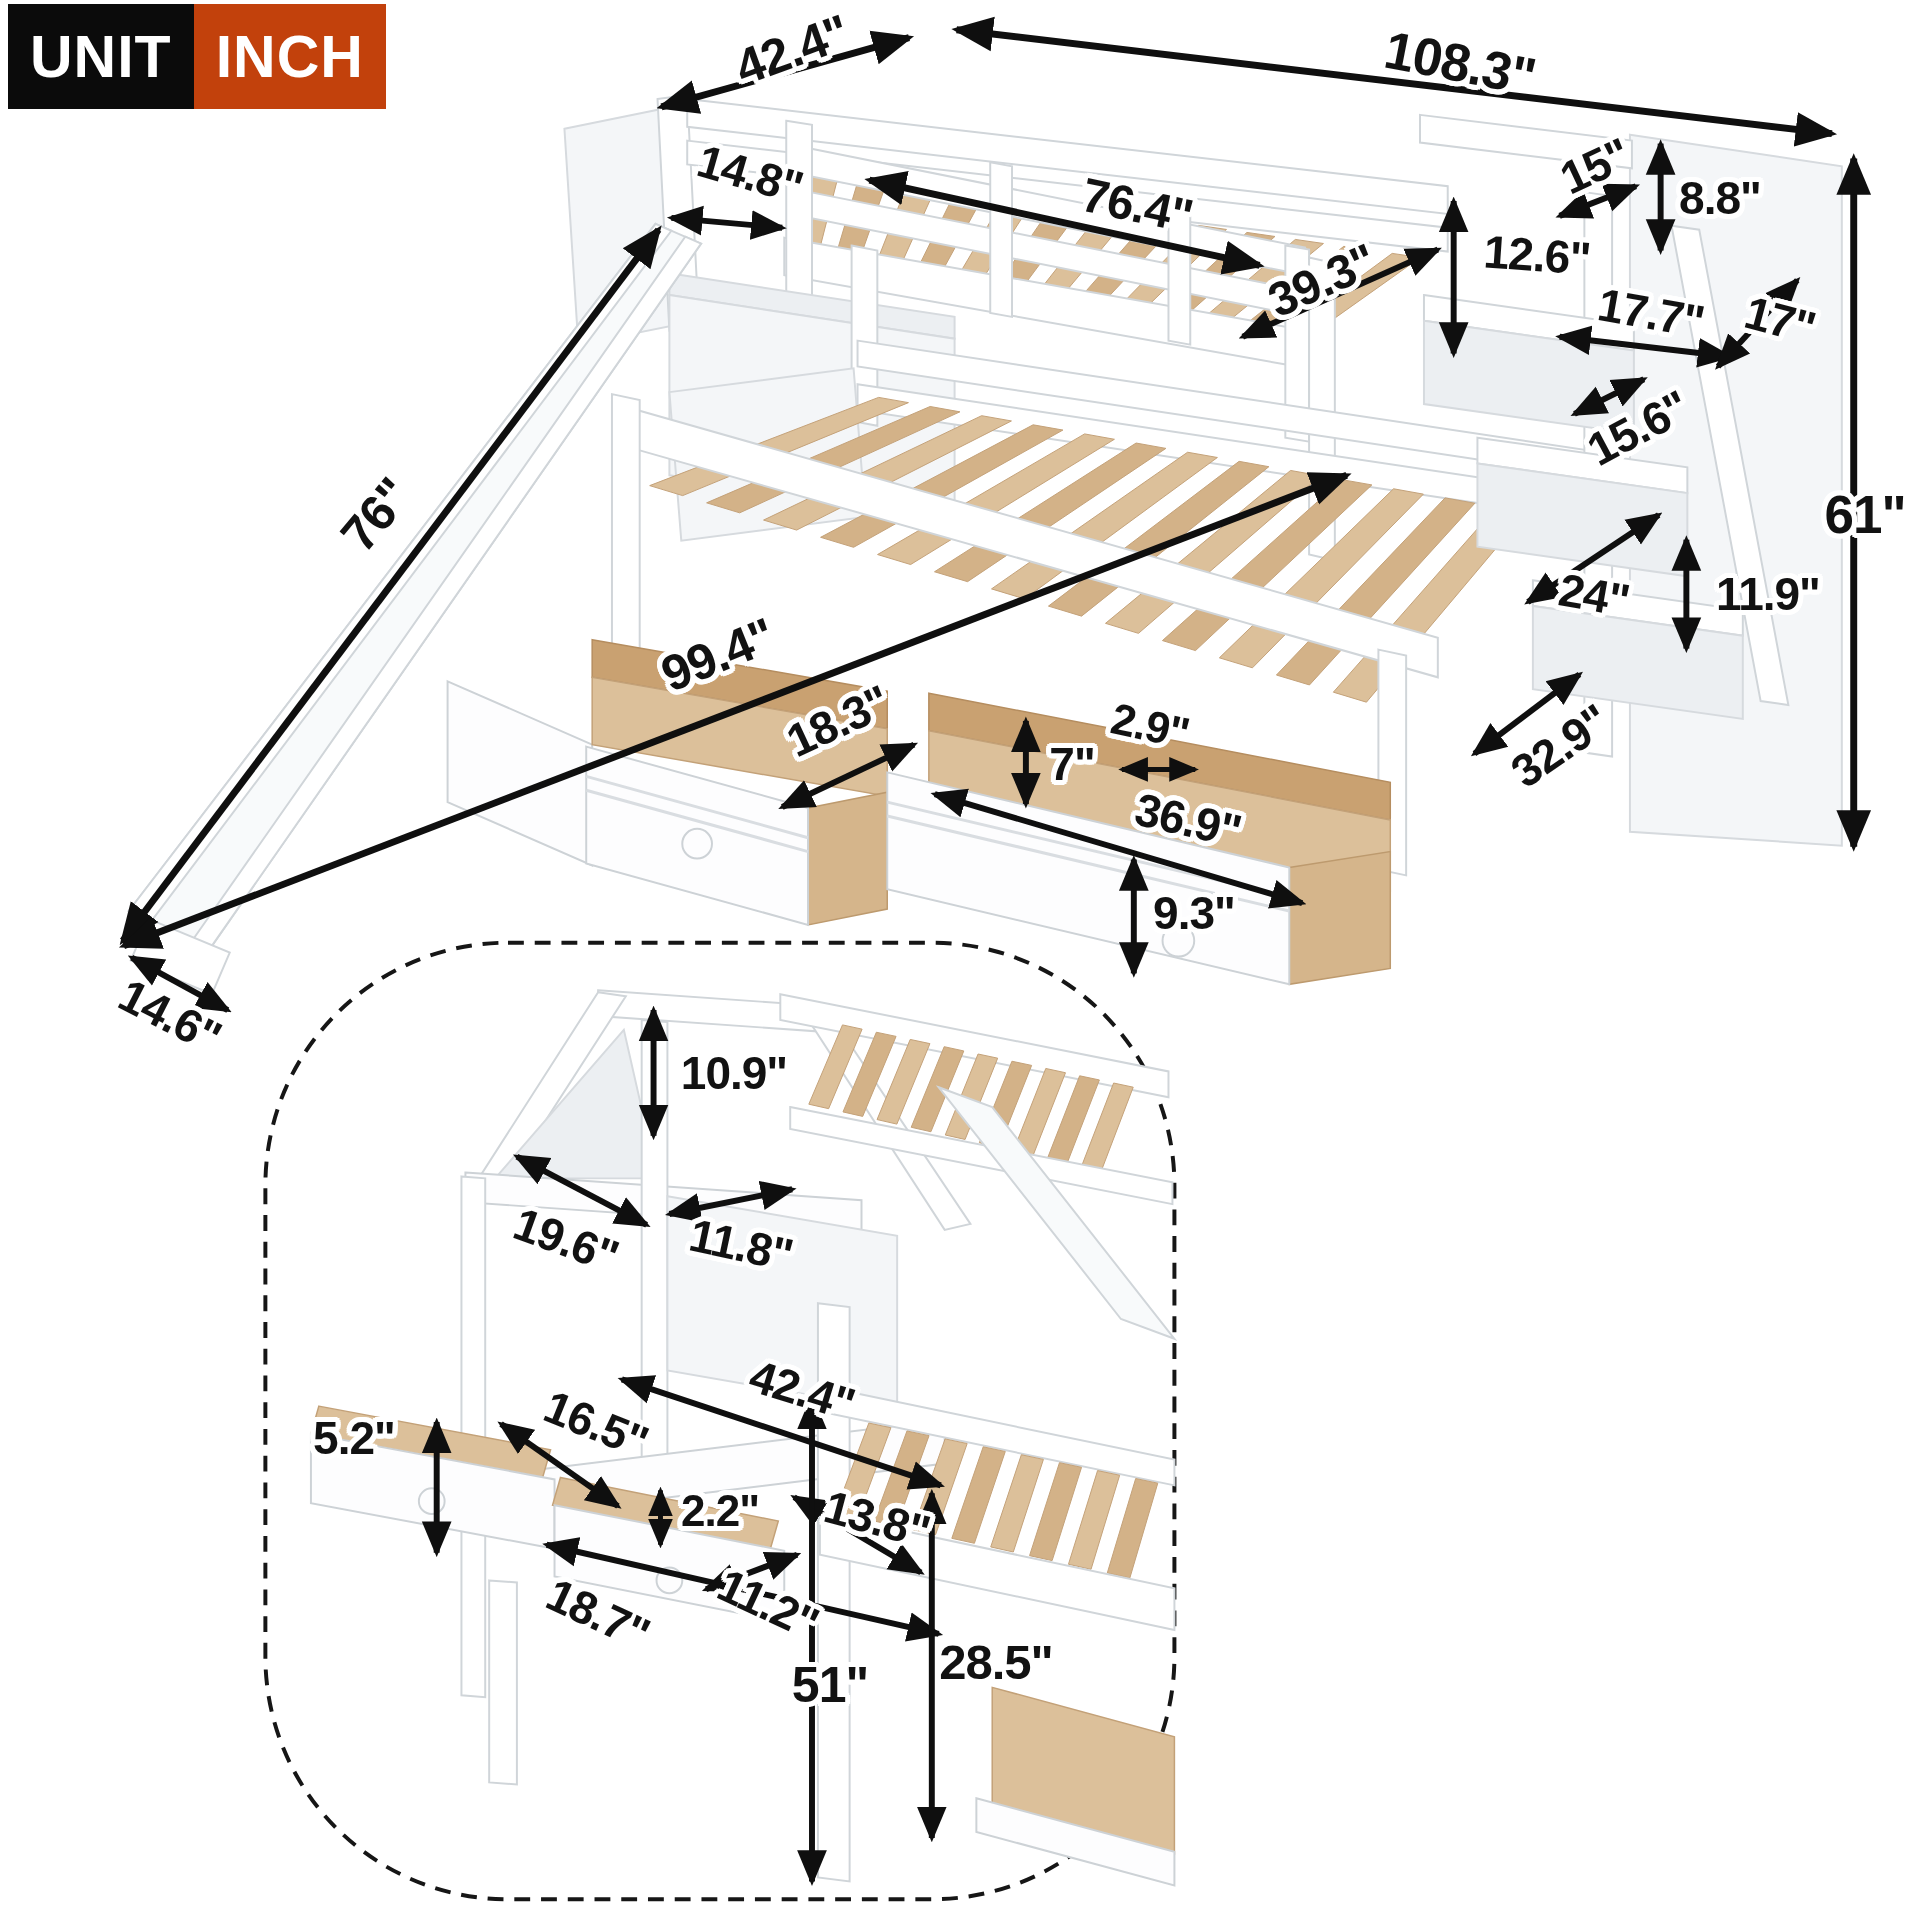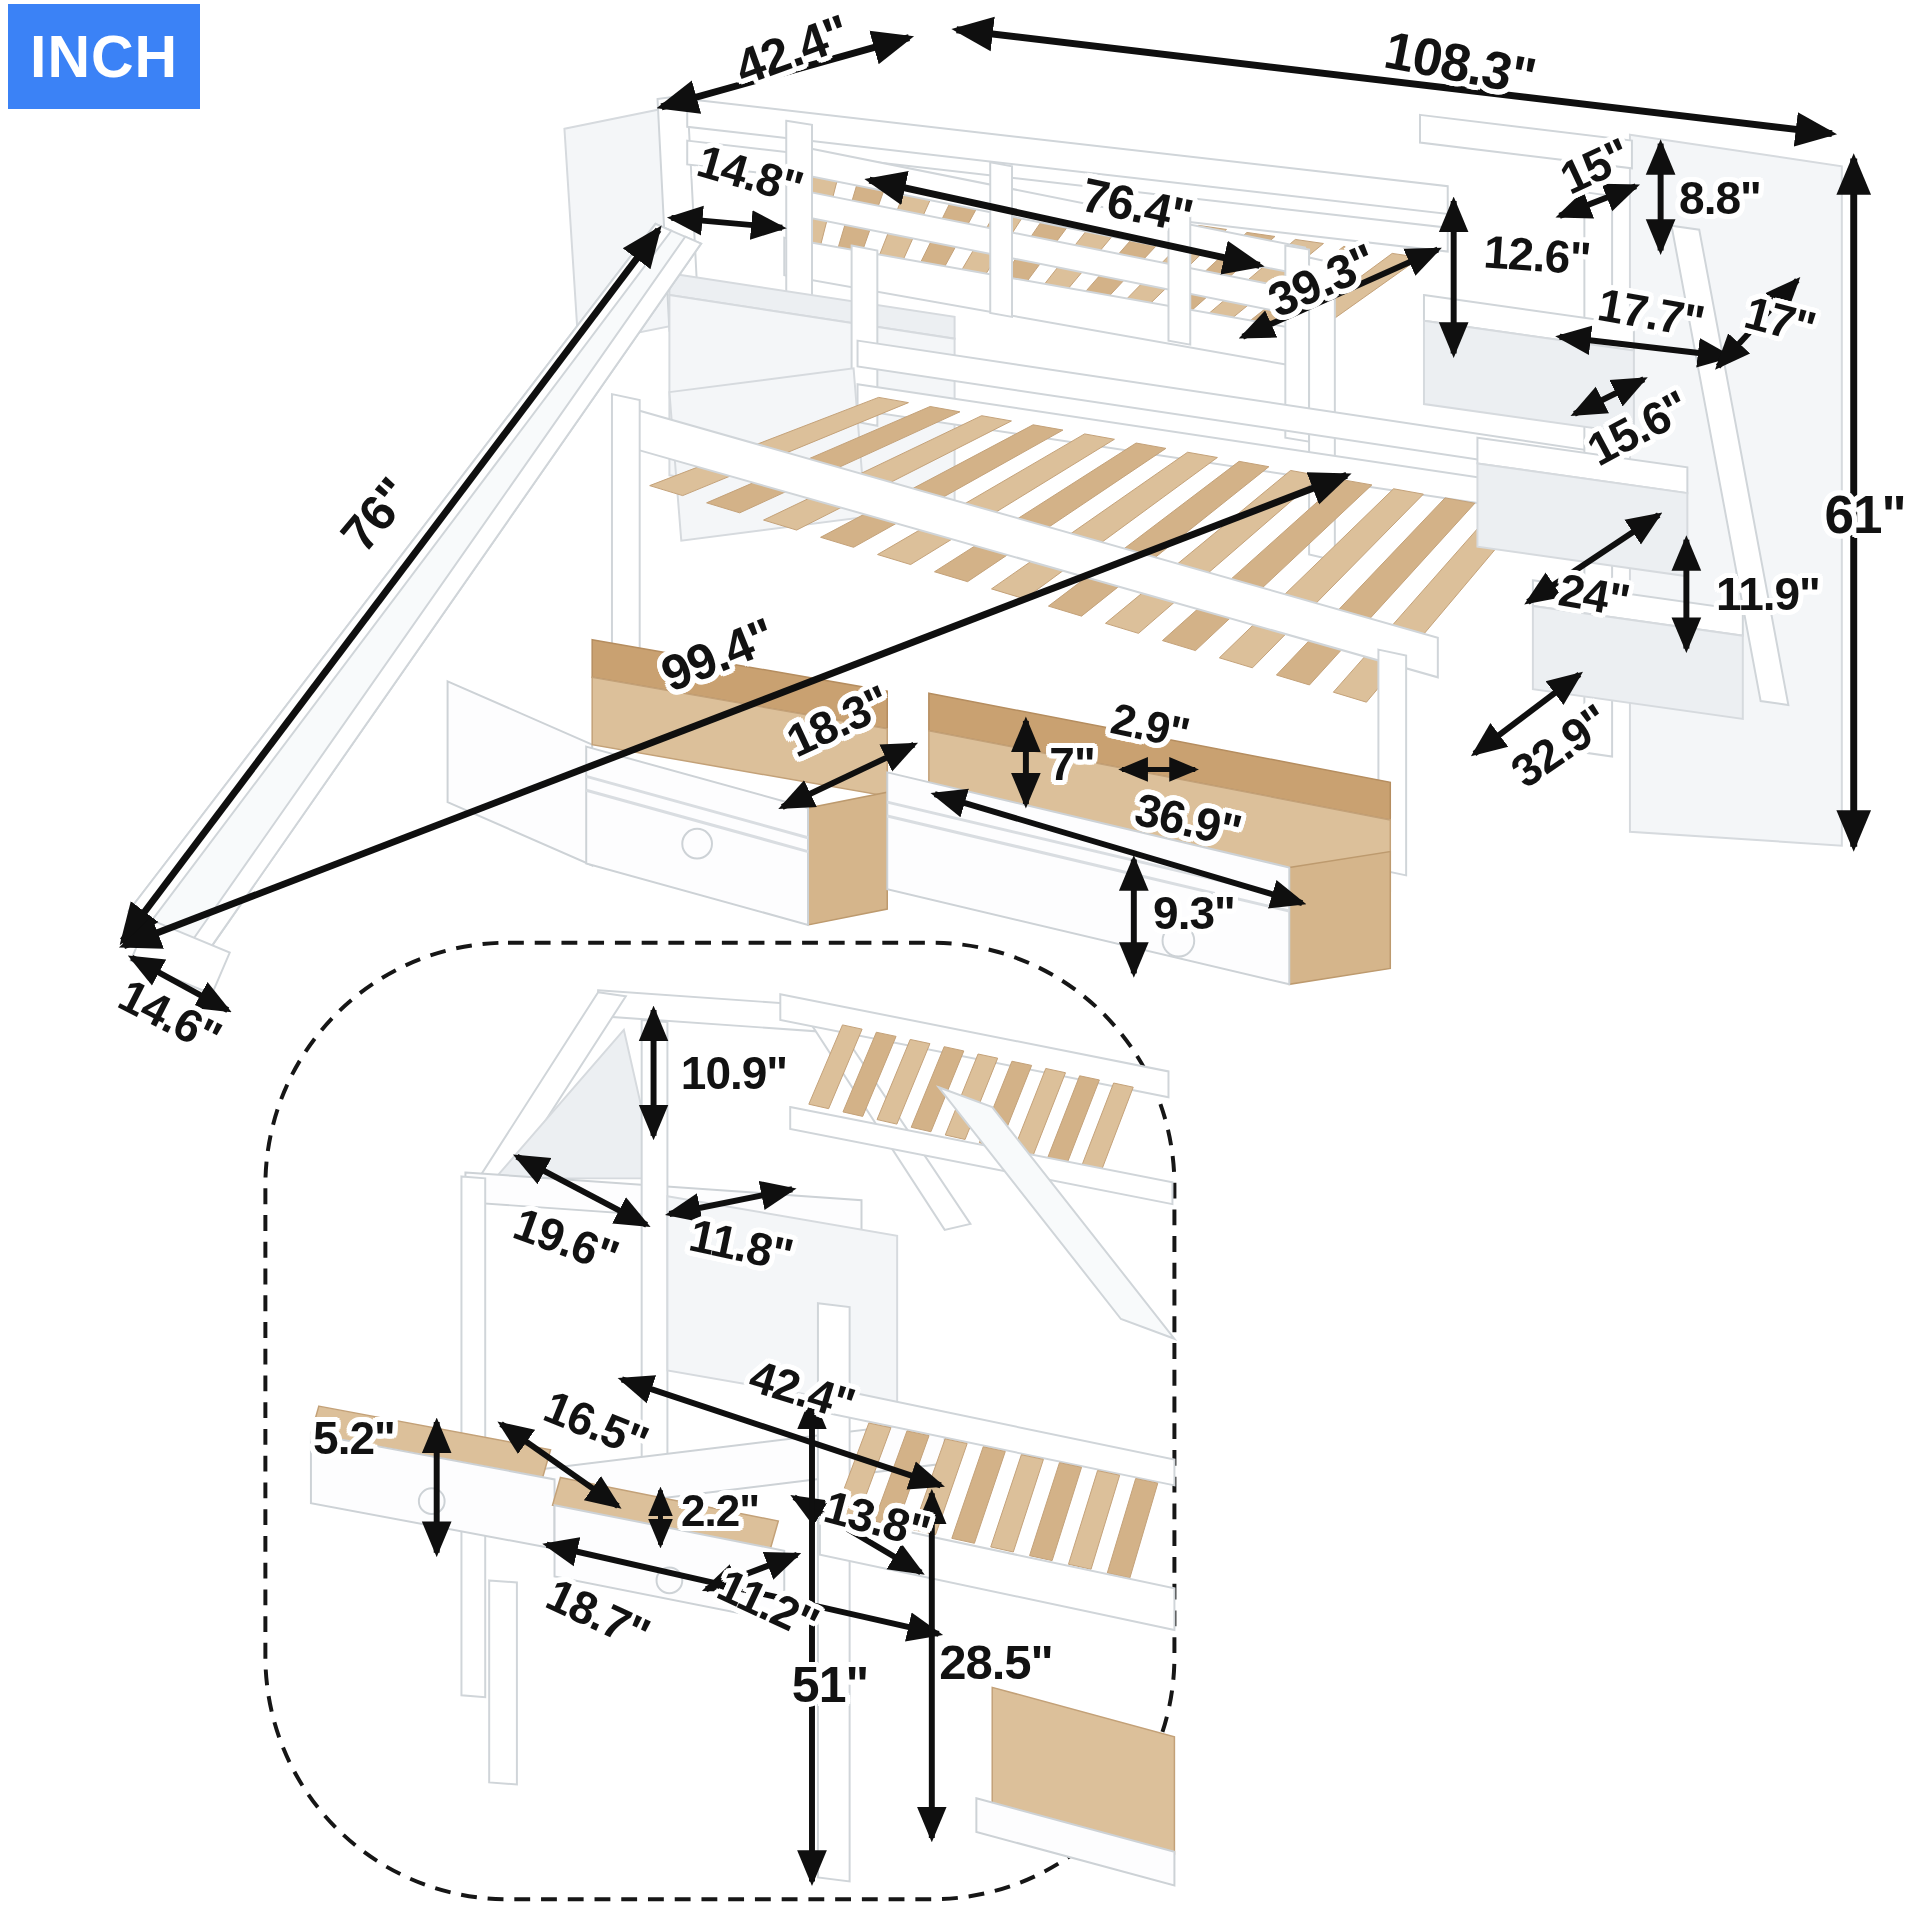--- a/index.html
+++ b/index.html
@@ -31,21 +31,22 @@
         -4px -4px 0 #fff, 4px 4px 0 #fff, -4px 4px 0 #fff, 4px -4px 0 #fff,
         -2px -5px 0 #fff, 2px 5px 0 #fff, 5px -2px 0 #fff, -5px 2px 0 #fff,
         -2px 5px 0 #fff, 2px -5px 0 #fff, 5px 2px 0 #fff, -5px -2px 0 #fff;}
 </style>
 </head>
 <body>
 
 <div id="stage">
 
   <div id="unit-badge">
-    <div class="chip" id="chip-inch" style="background: #3b82f6;">INCH</div>
+    <div class="chip" id="chip-unit" style="background: rgb(11, 11, 11);">UNIT</div>
+    <div class="chip" id="chip-inch" style="background: #c2410c;">INCH</div>
   </div>
 
   <svg id="furniture-svg" width="1927" height="1927" viewBox="0 0 1946 1946">
     <defs>
       <marker id="mA" viewBox="0 0 12 10" refX="10.5" refY="5" markerWidth="6" markerHeight="5.4" orient="auto-start-reverse" markerUnits="strokeWidth">
         <path d="M0,0 L12,5 L0,10 z" fill="#0f0f0f"></path>
       </marker>
     </defs>
 
     <g>

